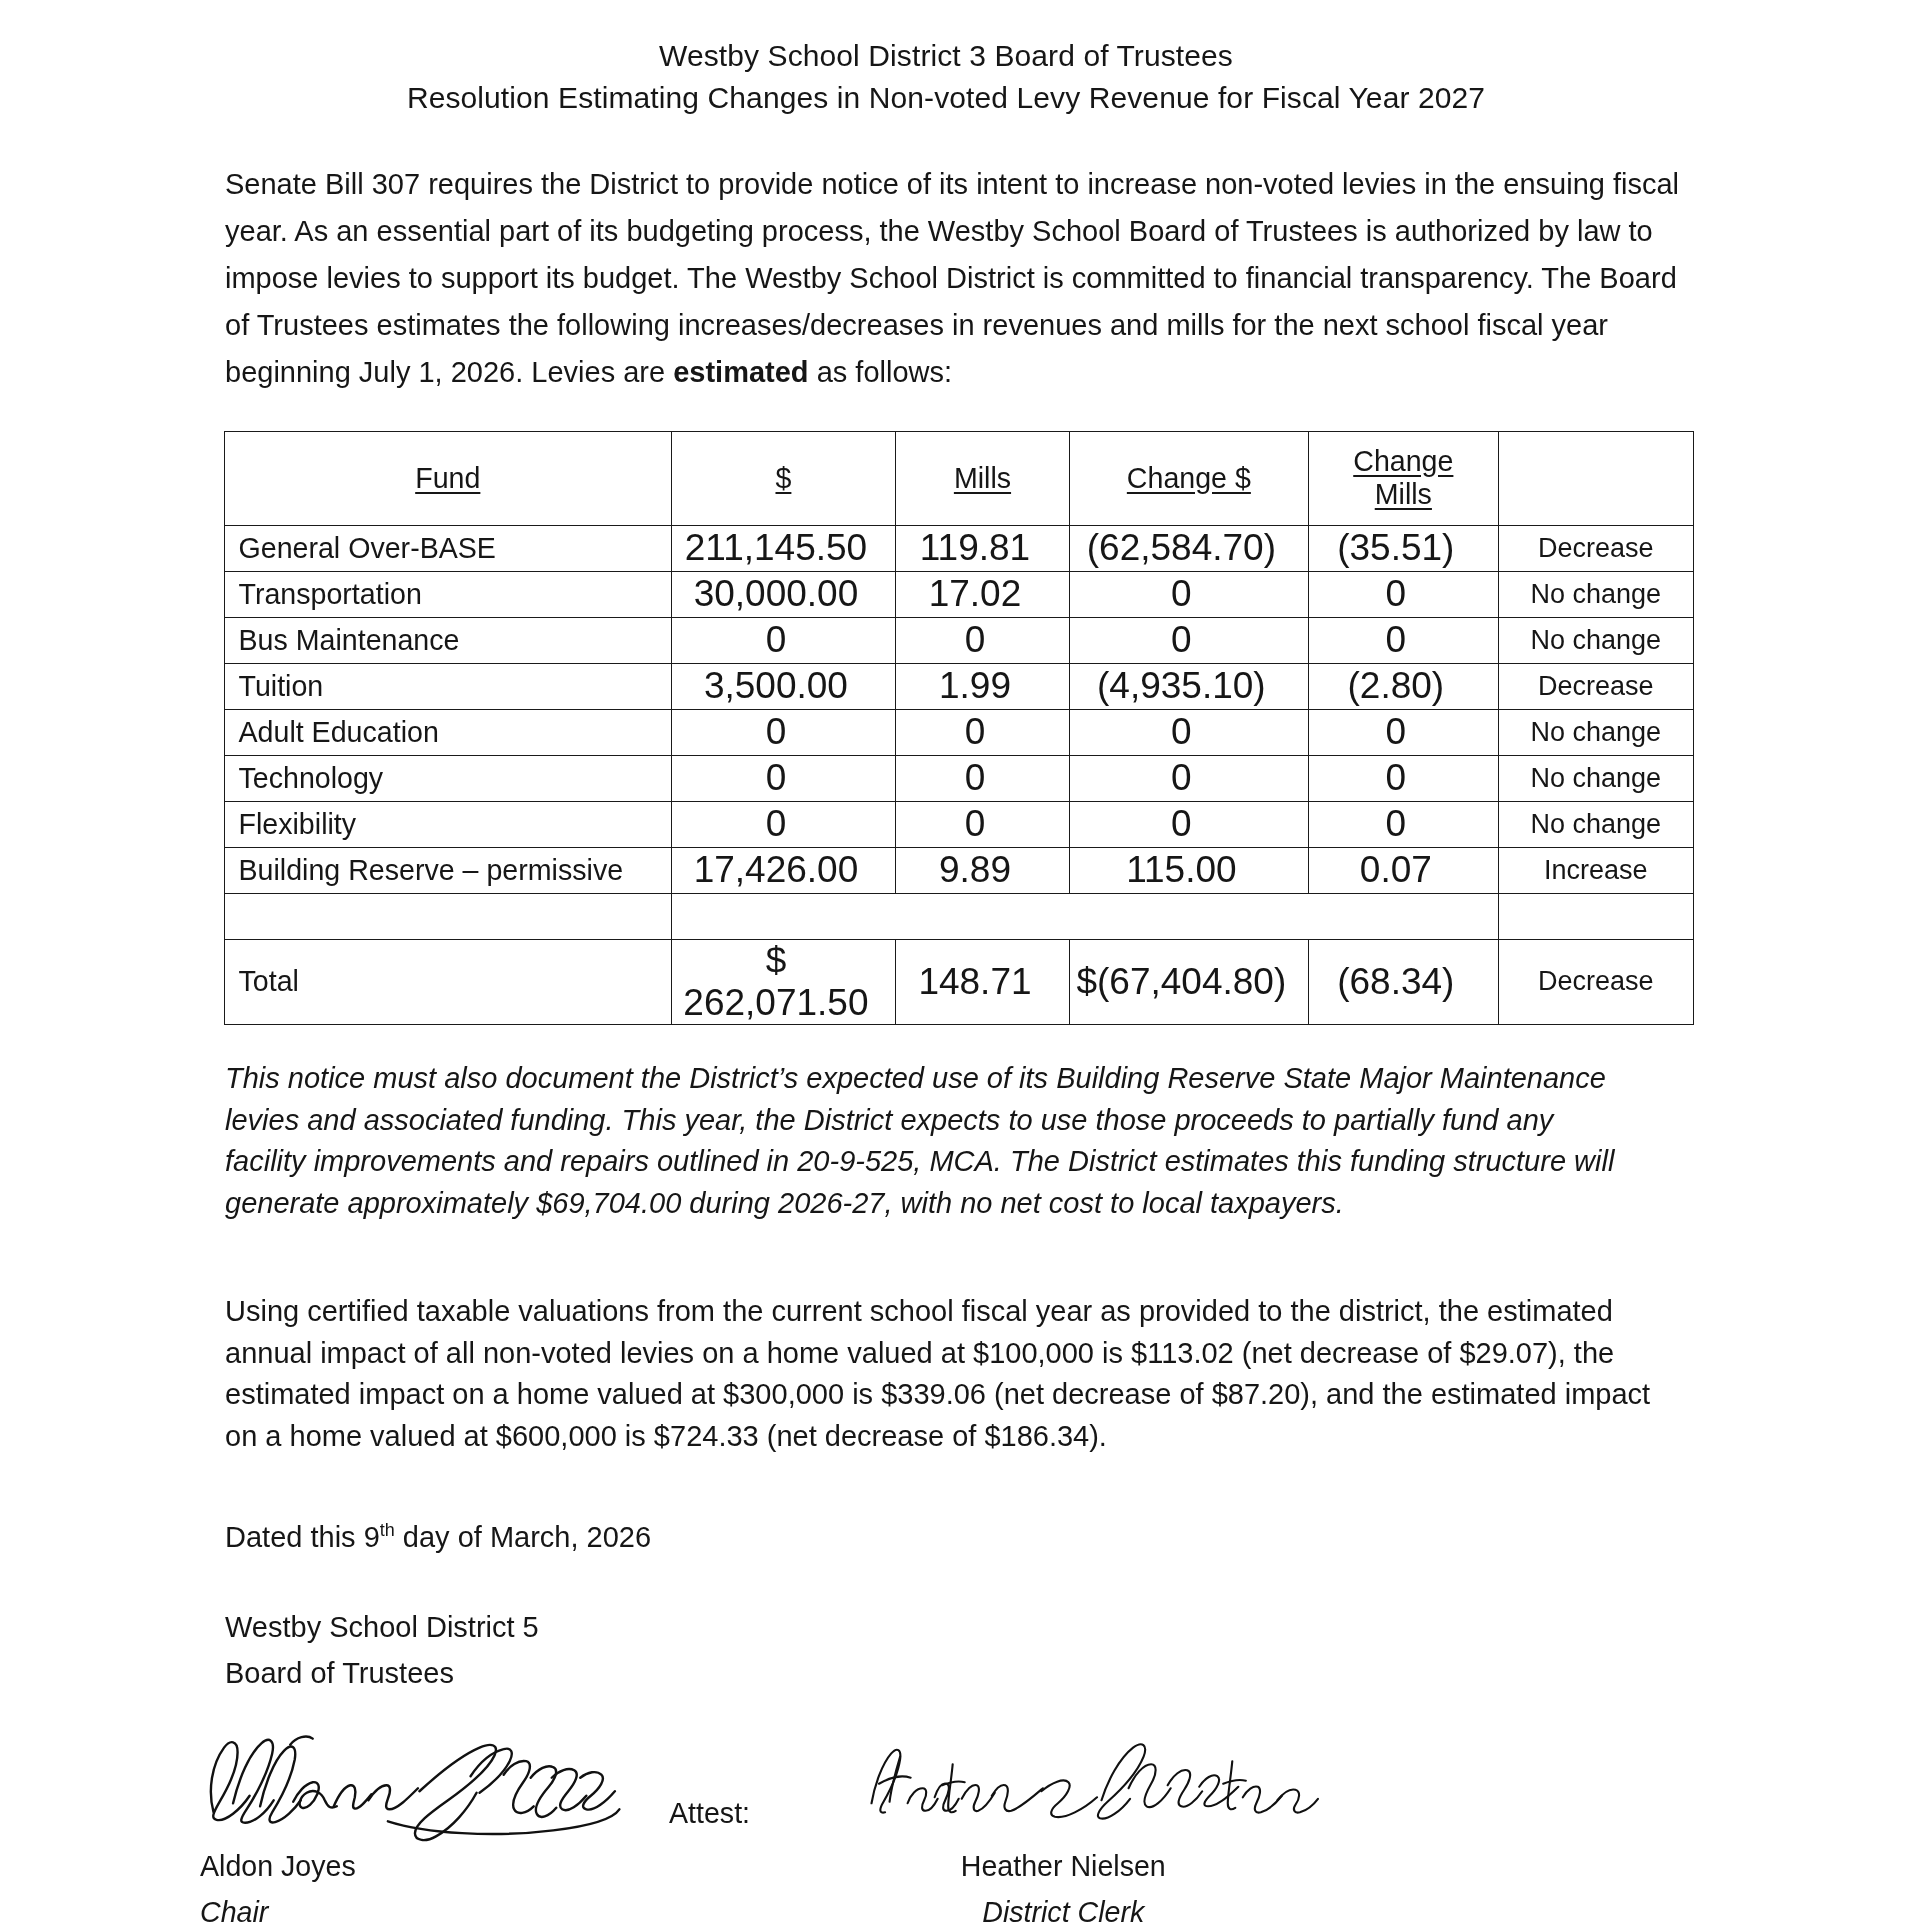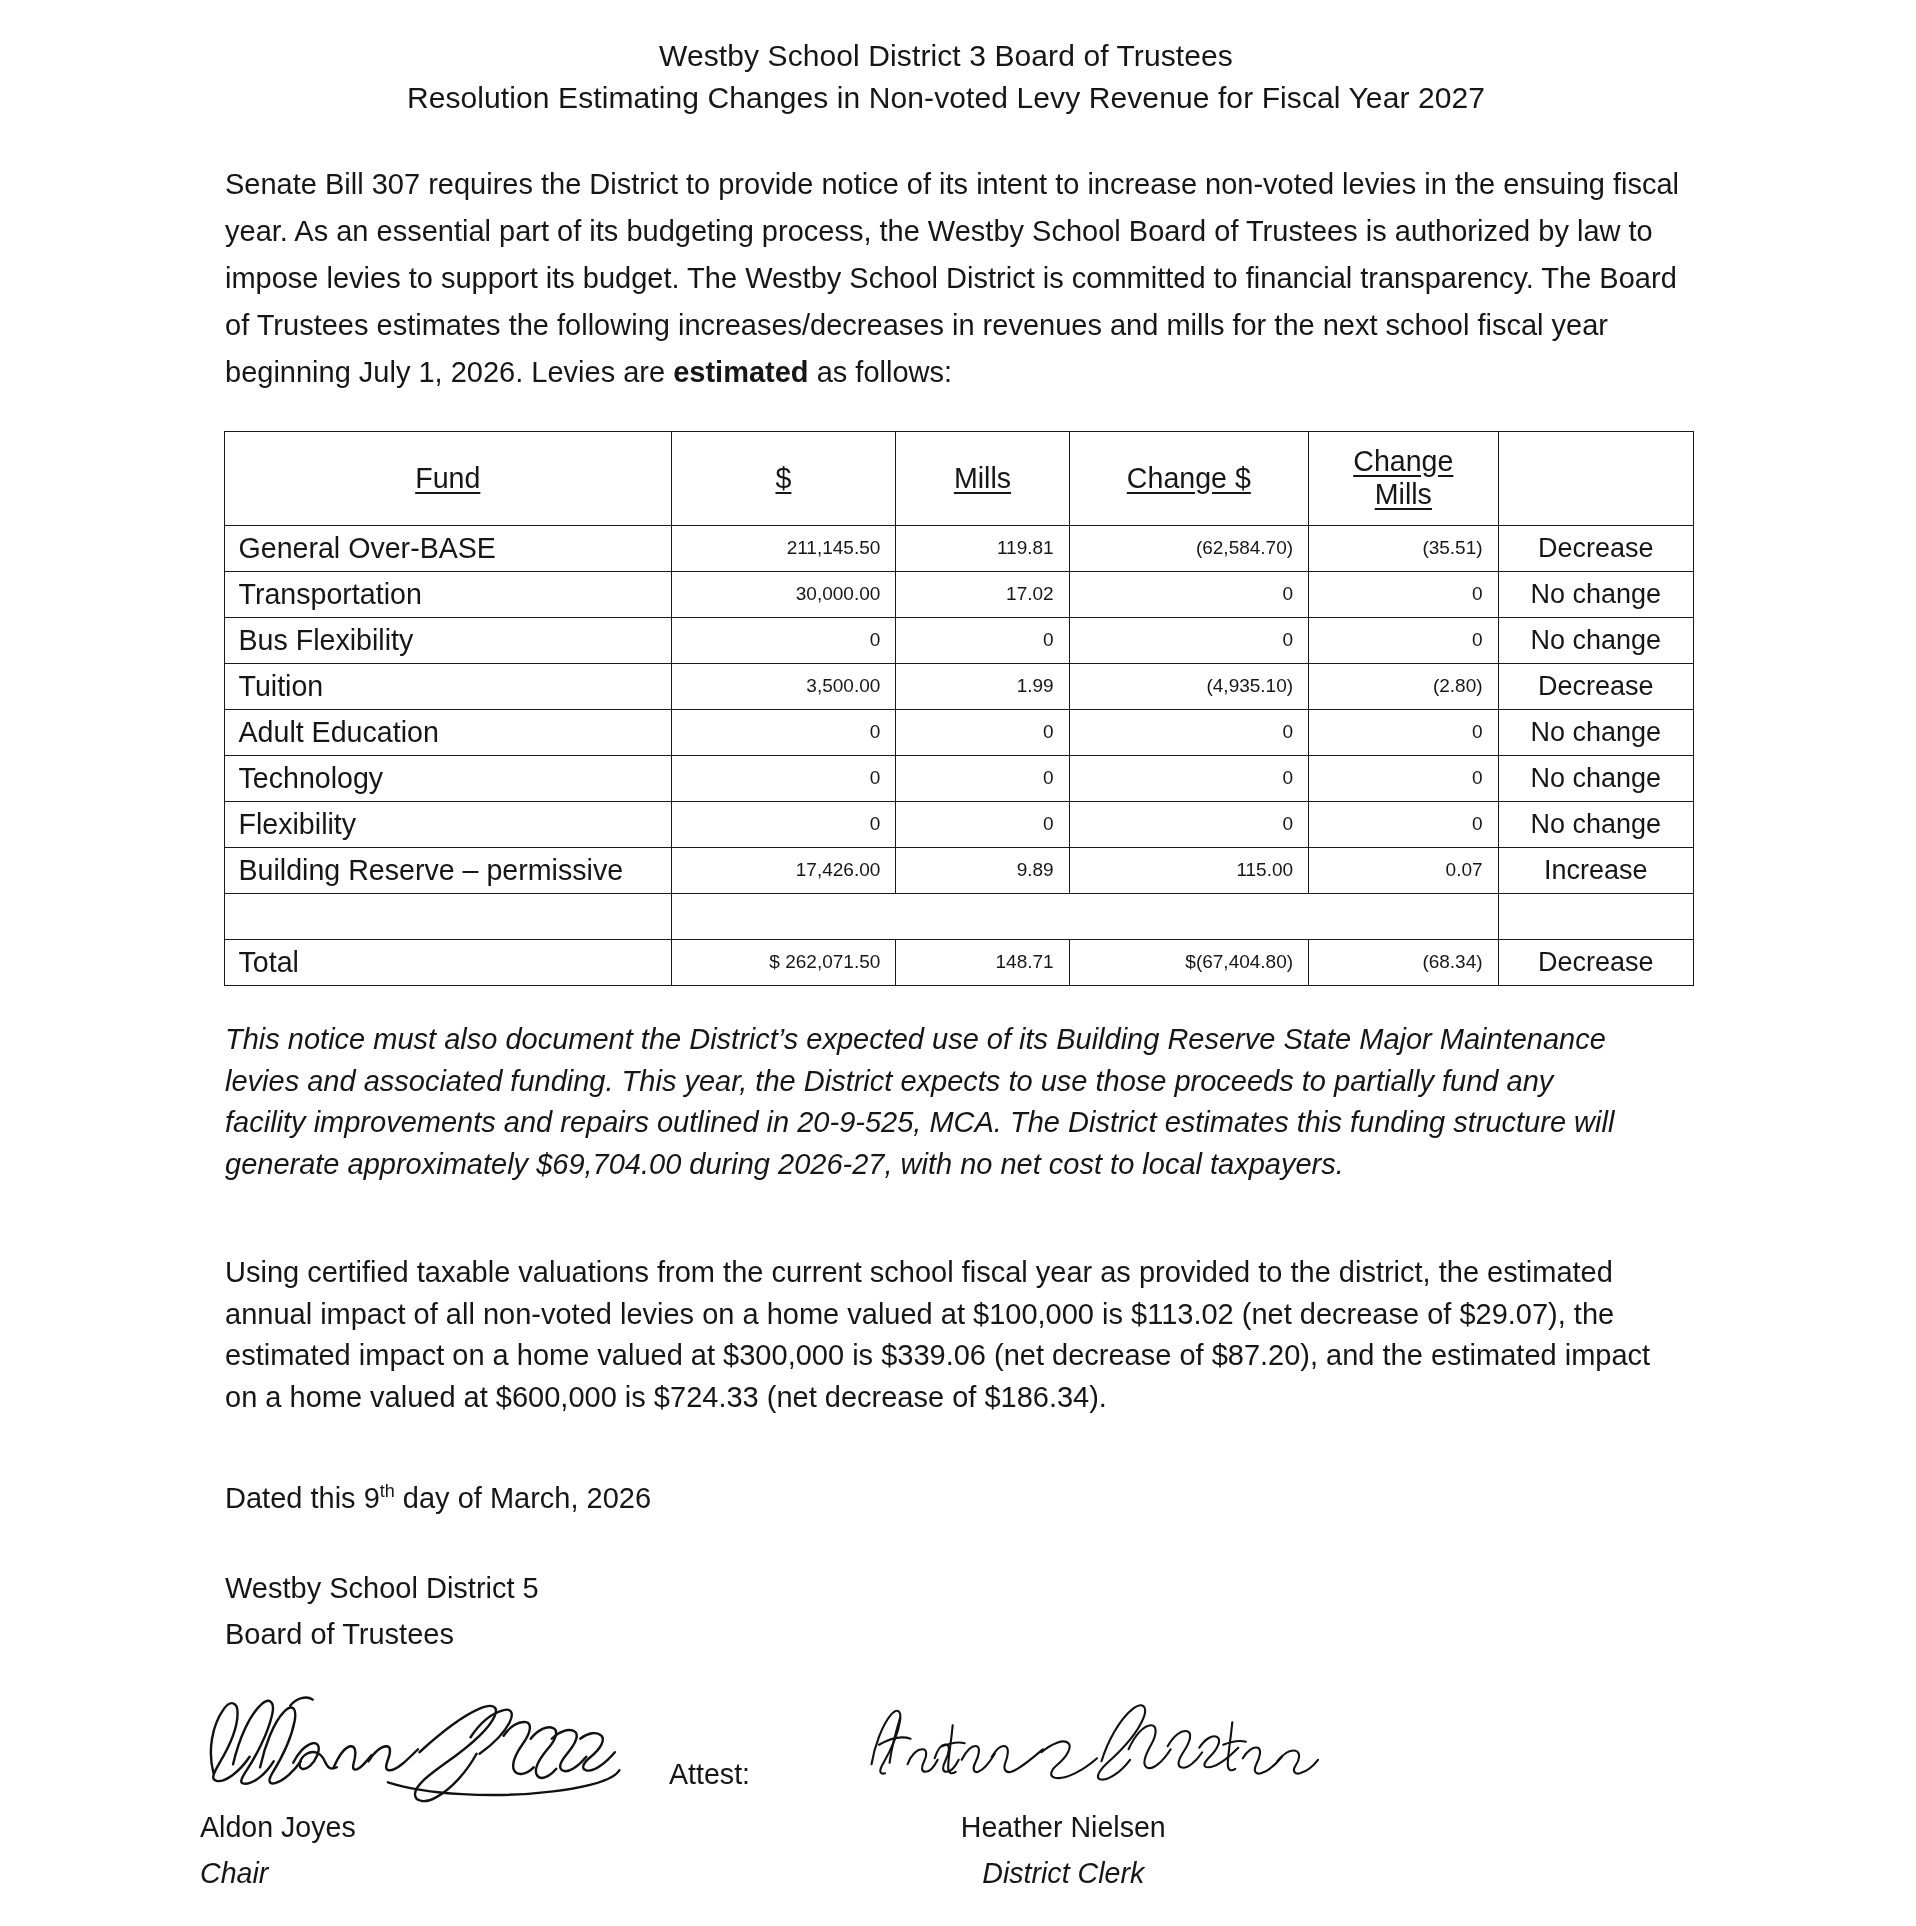--- a/index.html
+++ b/index.html
@@ -110,23 +110,23 @@
   }
   .levy tbody td {
     height: 45px;
   }
   .c-fund {
     text-align: left;
     padding-left: 13.5px !important;
     font-size: 28.6px;
   }
   .c-num {
-    text-align: right;
+    text-align: center;
     padding-right: 15px !important;
-    font-size: 19px;
+    font-size: 37px;
   }
   .c-note {
     text-align: center;
     font-size: 27px;
   }
   .spacer-row td {
     height: 41px;
     border-left: 1.5px solid #1a1a1a;
     border-right: 1.5px solid #1a1a1a;
     border-top: 1.5px solid #1a1a1a;
@@ -236,21 +236,21 @@
         </tr>
         <tr>
           <td class="c-fund">Transportation</td>
           <td class="c-num">30,000.00</td>
           <td class="c-num">17.02</td>
           <td class="c-num">0</td>
           <td class="c-num">0</td>
           <td class="c-note">No change</td>
         </tr>
         <tr>
-          <td class="c-fund">Bus Flexibility</td>
+          <td class="c-fund">Bus Maintenance</td>
           <td class="c-num">0</td>
           <td class="c-num">0</td>
           <td class="c-num">0</td>
           <td class="c-num">0</td>
           <td class="c-note">No change</td>
         </tr>
         <tr>
           <td class="c-fund">Tuition</td>
           <td class="c-num">3,500.00</td>
           <td class="c-num">1.99</td>

